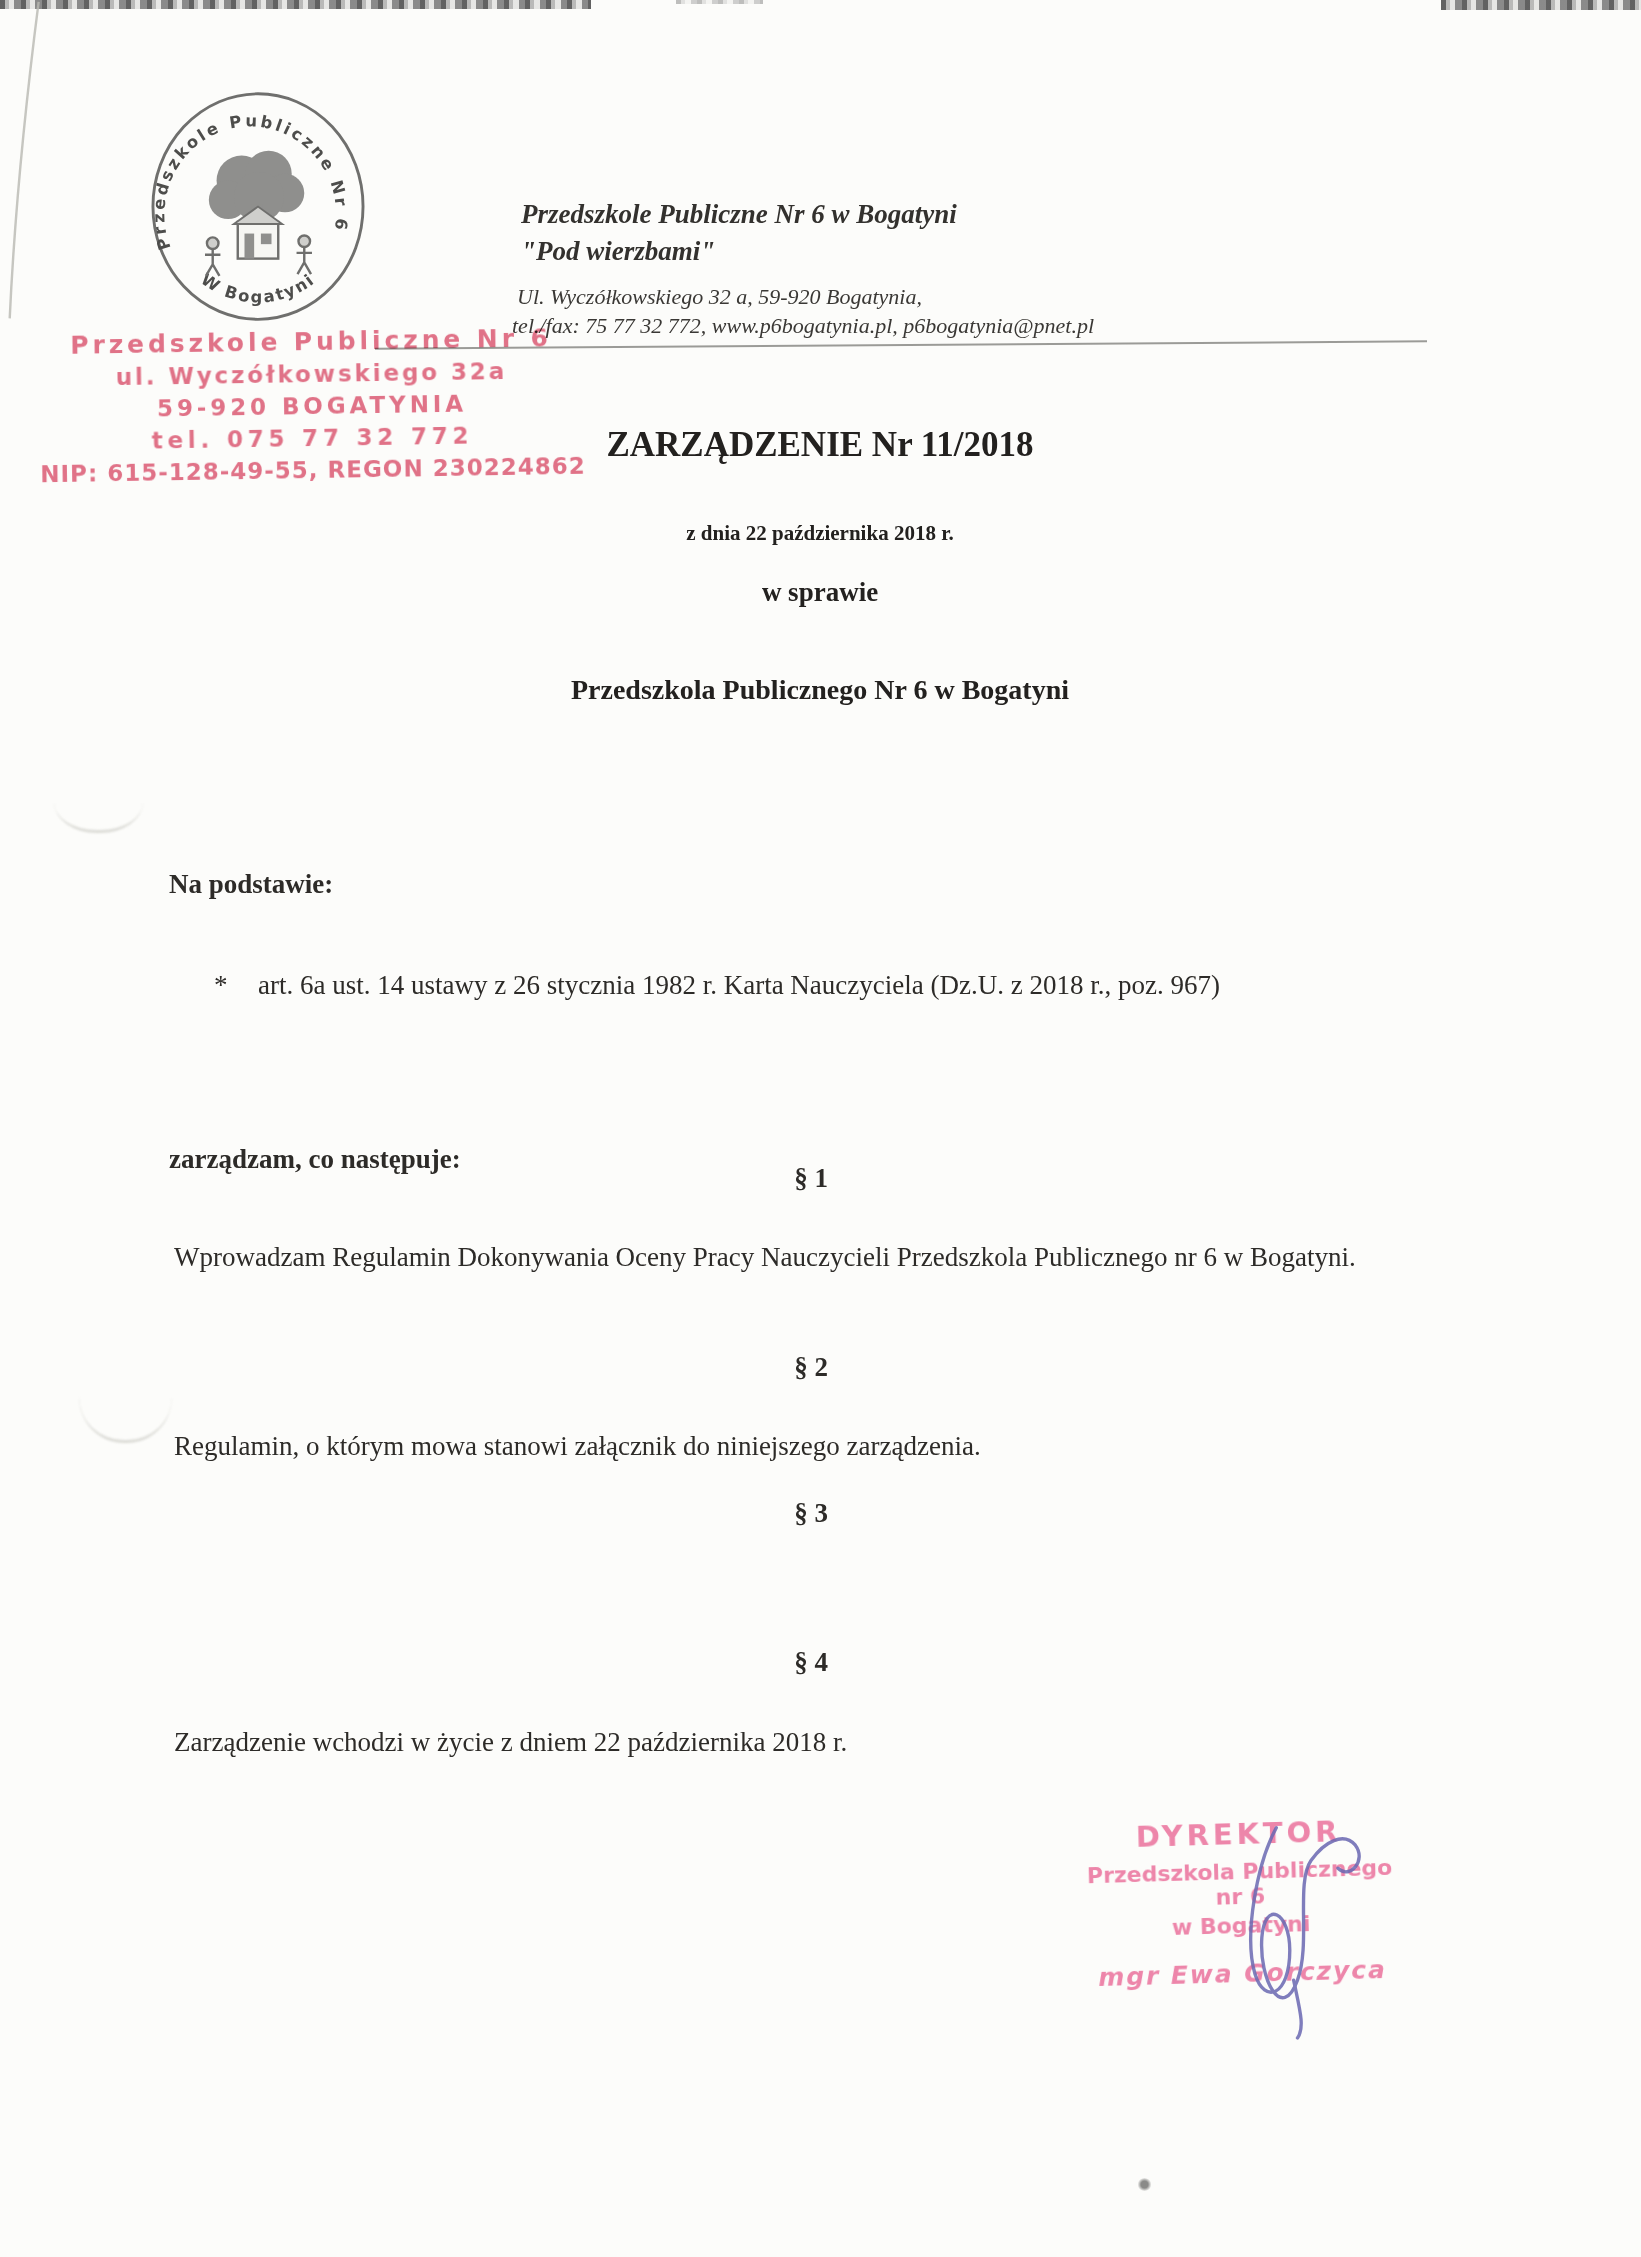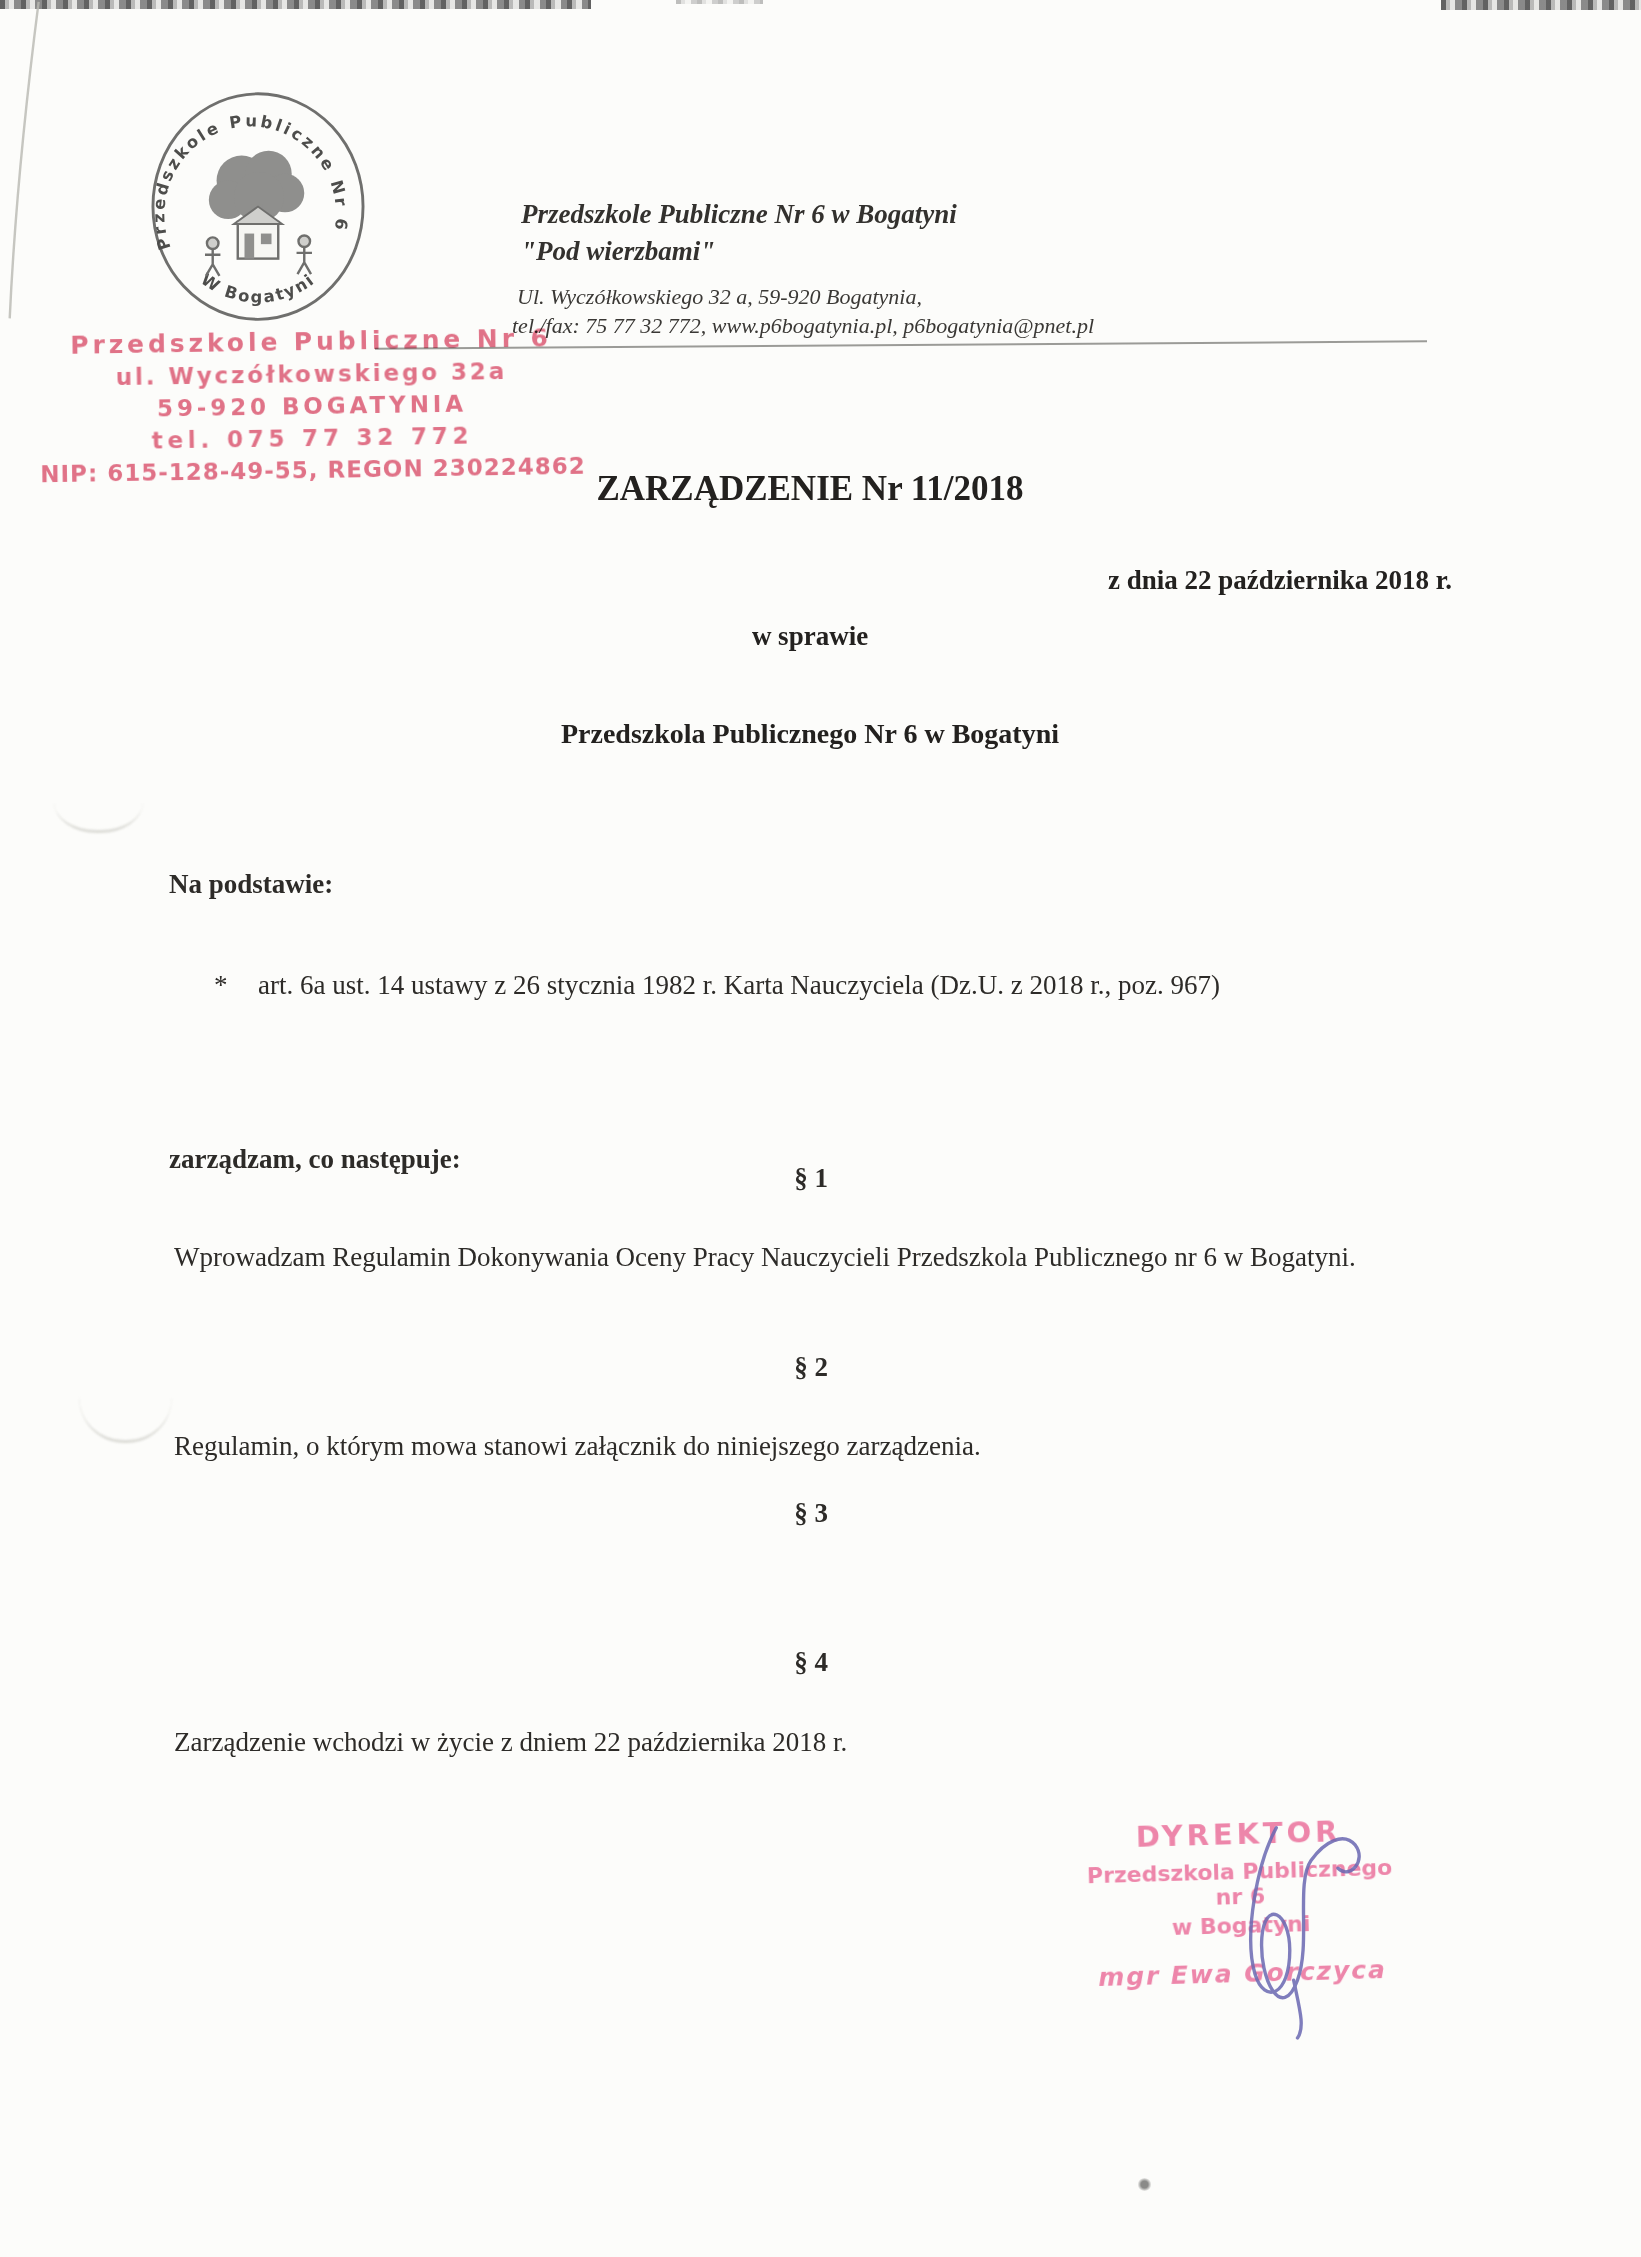--- a/index.html
+++ b/index.html
@@ -44,24 +44,24 @@
     mix-blend-mode:multiply;opacity:.82;
     filter:blur(0.4px);
     line-height:32px;
   }
   .addr-stamp .s1{font-size:25px;letter-spacing:3.9px;}
   .addr-stamp .s2{font-size:23px;letter-spacing:2.9px;}
   .addr-stamp .s3{font-size:23px;letter-spacing:3.9px;}
   .addr-stamp .s4{font-size:23px;letter-spacing:4.8px;}
   .addr-stamp .s5{font-size:23px;letter-spacing:1px;}
   
-  .tline{position:absolute;left:168px;width:1284px;text-align:center;font-weight:700;color:#23211f;margin-top:44px;}
+  .tline{position:absolute;left:178px;width:1284px;text-align:center;font-weight:700;color:#23211f;}
   .t1{top:425px;font-size:35px;}
   .t2{top:470px;font-size:32px;}
-  .t3{top:521px;font-size:27px;text-align:right;}
+  .t3{top:521px;font-size:21px;}
   .t4{top:577px;font-size:27px;}
   .t5{top:635px;font-size:28px;}
   .t6{top:674px;font-size:28px;}
   
   .b-head{position:absolute;left:169px;font-size:27px;font-weight:700;color:#2d2b28;}
   .basis-item{position:absolute;left:214px;top:942px;width:1236px;font-size:27px;color:#2d2b28;margin-top:28px;}
   .basis-item .bul{display:inline-block;width:44px;}
   .sec-num{position:absolute;left:169px;width:1284px;text-align:center;font-size:27px;font-weight:600;color:#2d2b28;}
   .sec-text{position:absolute;left:174px;width:1284px;font-size:27px;line-height:42px;color:#2d2b28;}
   

